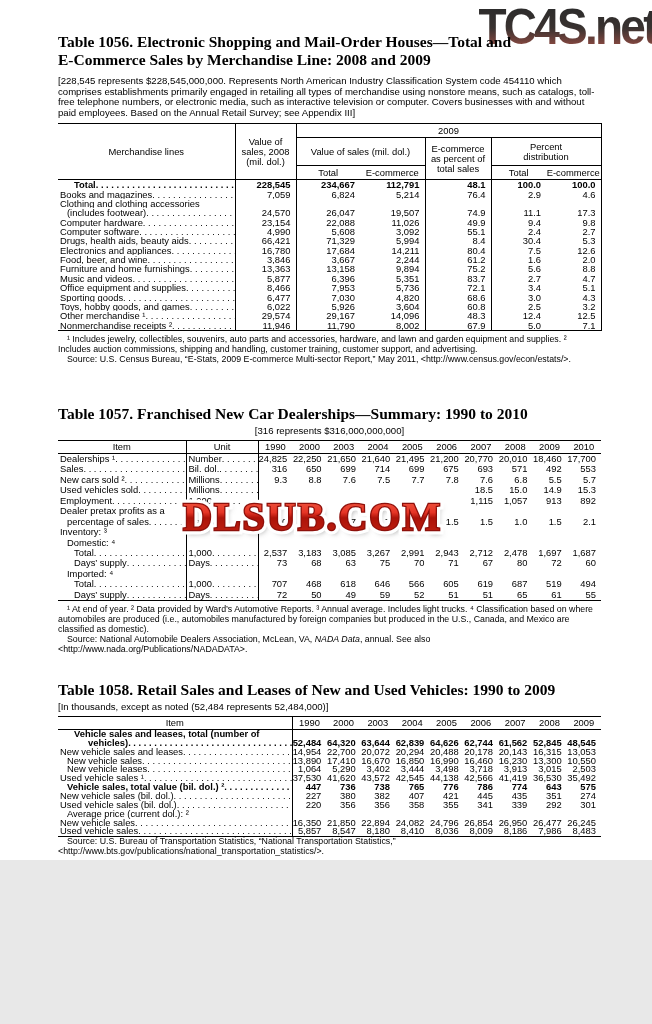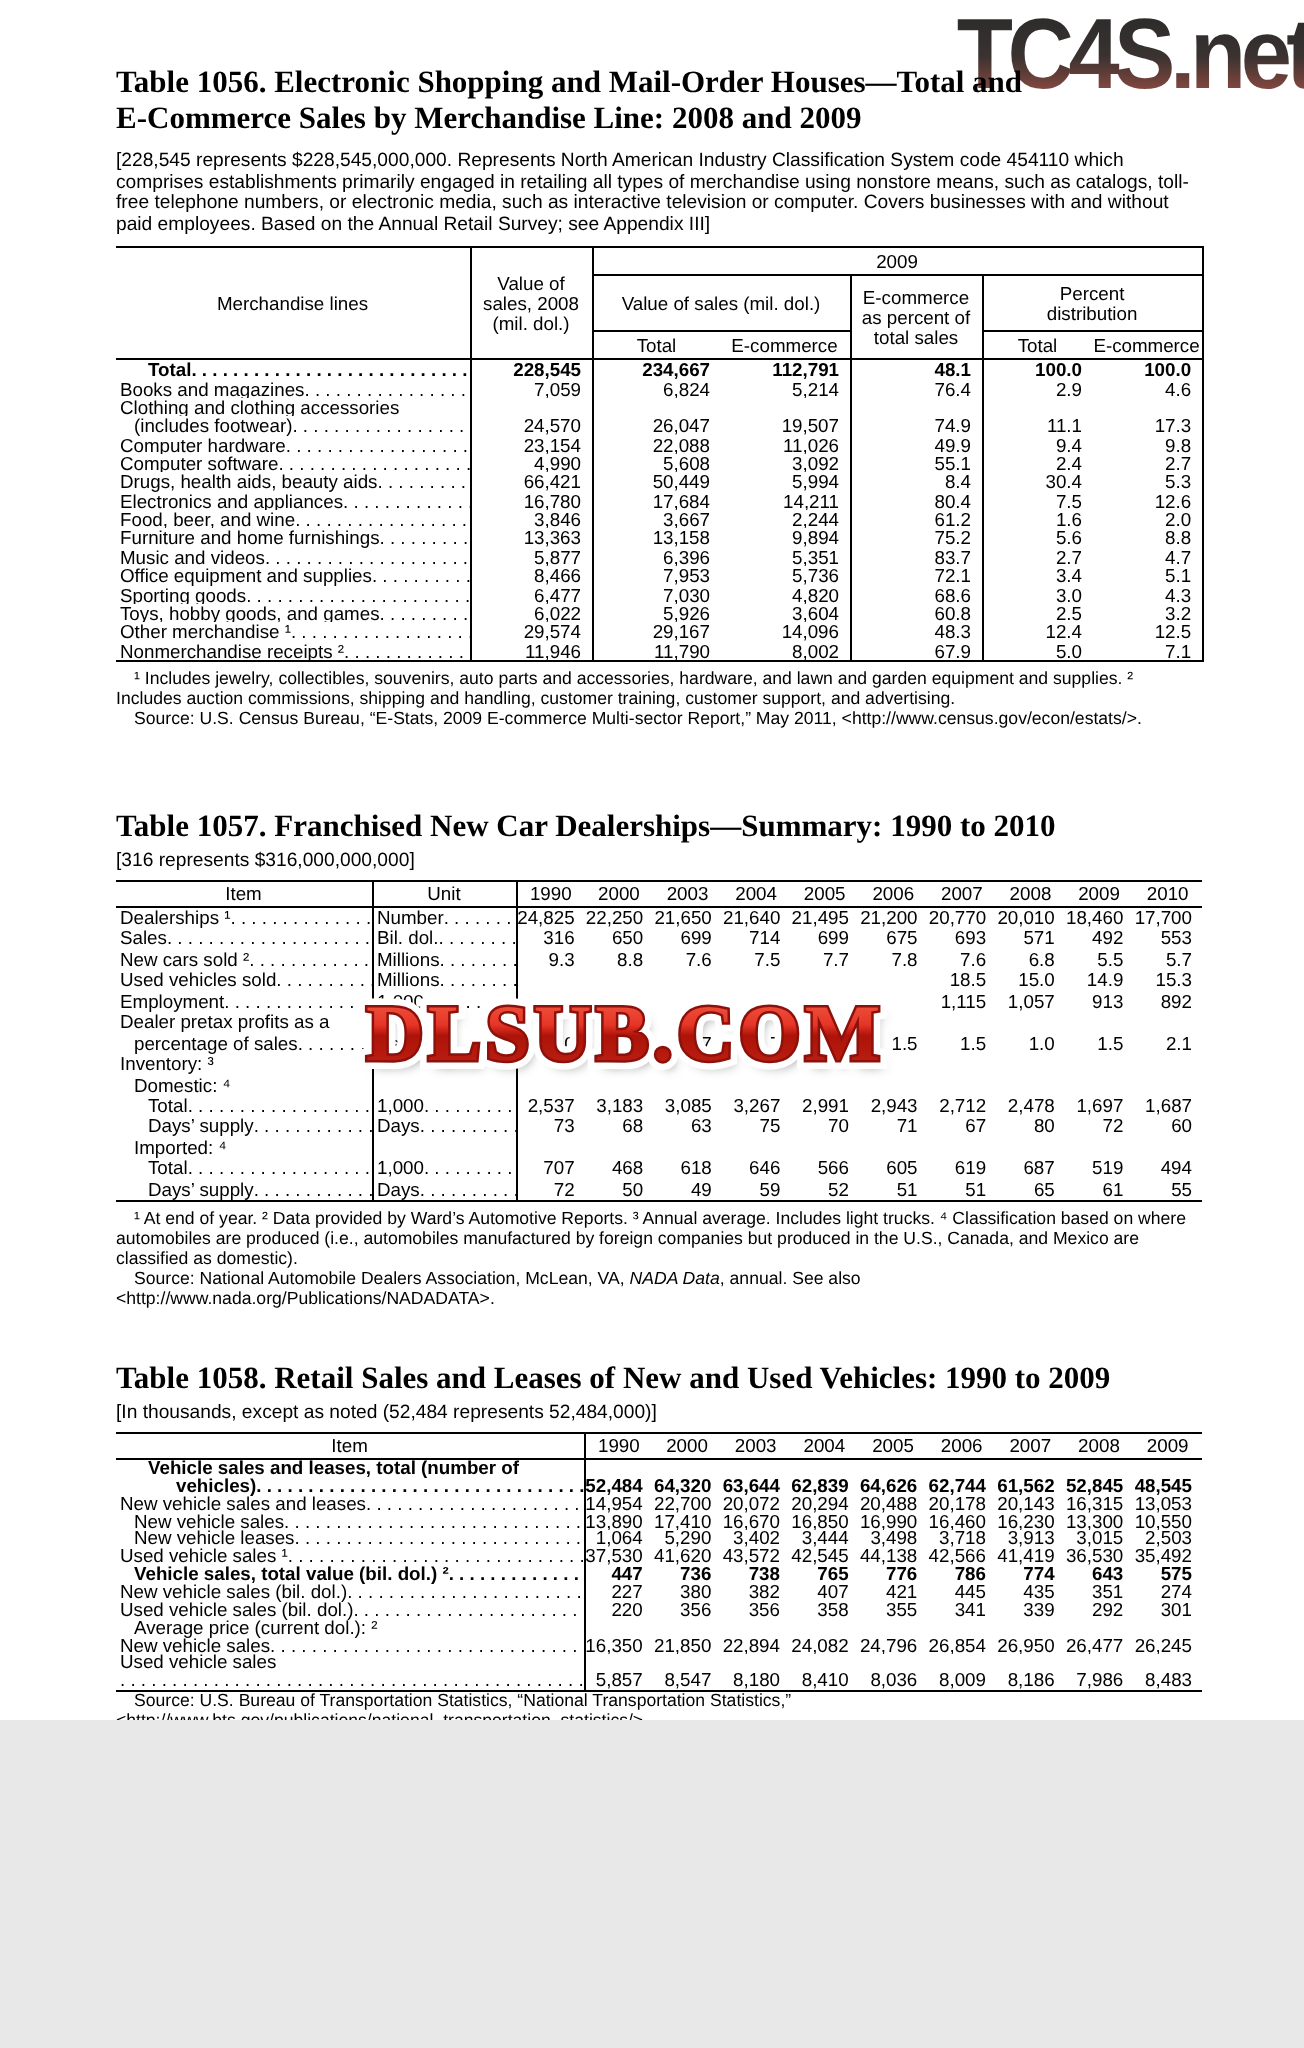--- a/index.html
+++ b/index.html
@@ -34,21 +34,21 @@
   #t1057 tbody td{line-height:10.45px;}
   #t1058 tbody td{line-height:8.85px;}
 
   .fn{font-size:8.8px;line-height:9.9px;margin:0;text-indent:9px;overflow-wrap:anywhere;}
   .mt{margin-top:4px;}
 
   .s1056-title{margin-top:33px;}
   .s1056-note{margin-top:8px;}
   #t1056{margin-top:5px;}
   .s1057-title{margin-top:40px;}
-  .s1057-note{margin-top:4px;}
+  .s1057-note{margin-top:4px;text-align:center;}
   #t1057{margin-top:3px;}
   .s1058-title{margin-top:26px;}
   .s1058-note{margin-top:4px;}
   #t1058{margin-top:3px;}
 
   .page-head{position:absolute;top:948px;right:53px;font-size:13px;color:#111;}
   .page-head .num{margin-left:10px;}
   .credit{position:absolute;top:964px;left:43px;font-size:9.8px;color:#111;}
 
   
@@ -201,21 +201,21 @@
               <td class="num br">2.7</td>
             </tr>
             <tr>
               <td class="lbl">
                 <div class="lw" style="padding-left: 2px;">
                   <span class="txt">Drugs, health aids, beauty aids</span>
                   <span class="dots"></span>
                 </div>
               </td>
               <td class="num bl">66,421</td>
-              <td class="num bl">50,449</td>
+              <td class="num bl">71,329</td>
               <td class="num">5,994</td>
               <td class="num bl">8.4</td>
               <td class="num bl">30.4</td>
               <td class="num br">5.3</td>
             </tr>
             <tr>
               <td class="lbl">
                 <div class="lw" style="padding-left: 2px;">
                   <span class="txt">Electronics and appliances</span>
                   <span class="dots"></span>
@@ -930,21 +930,21 @@
               <td class="num">22,894</td>
               <td class="num">24,082</td>
               <td class="num">24,796</td>
               <td class="num">26,854</td>
               <td class="num">26,950</td>
               <td class="num">26,477</td>
               <td class="num">26,245</td>
             </tr>
             <tr>
               <td class="lbl">
-                <div class="lw" style="padding-left: 2px; flex-direction: column;">
+                <div class="lw" style="padding-left: 2px;">
                   <span class="txt">Used vehicle sales</span>
                   <span class="dots"></span>
                 </div>
               </td>
               <td class="num bl">5,857</td>
               <td class="num">8,547</td>
               <td class="num">8,180</td>
               <td class="num">8,410</td>
               <td class="num">8,036</td>
               <td class="num">8,009</td>

